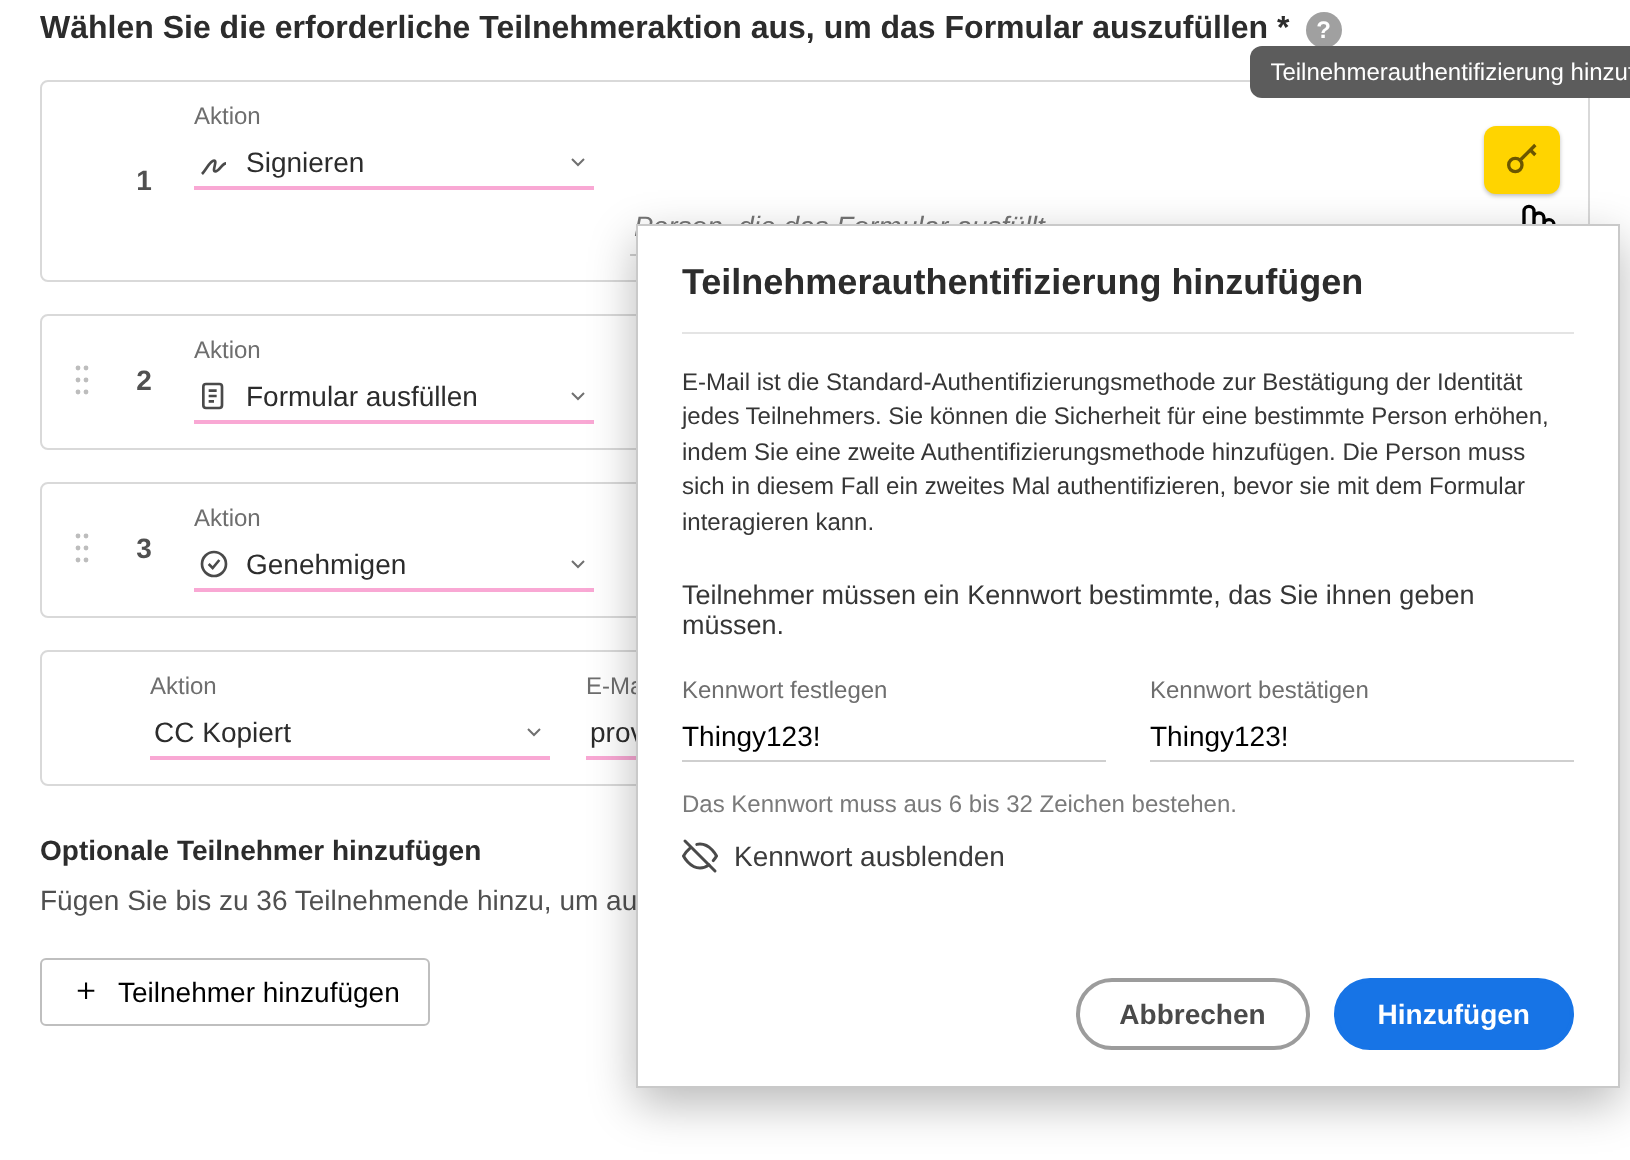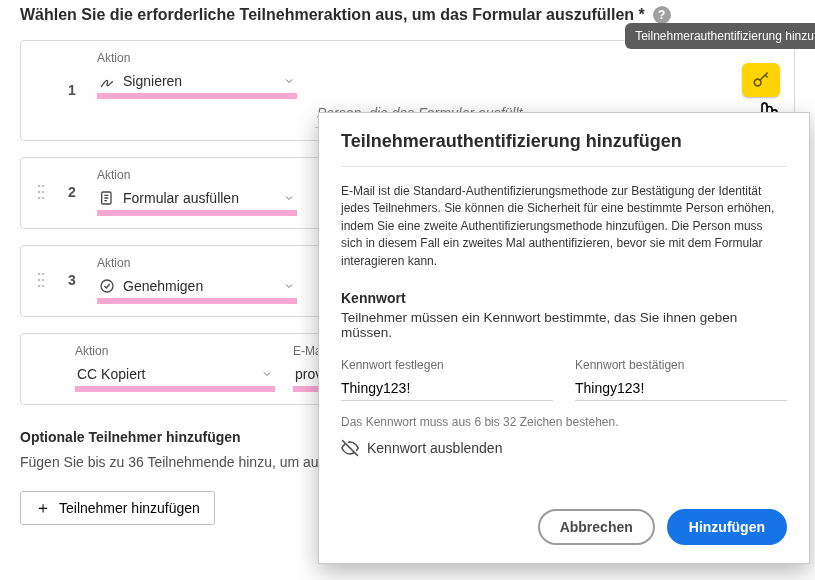--- a/index.html
+++ b/index.html
@@ -8,21 +8,21 @@
   .heading-row{display:flex;align-items:center;gap:8px;margin-bottom:16px;}
   .heading{font-size:16px;font-weight:700;}
   .req{font-weight:700;}
   .help-icon{width:18px;height:18px;border-radius:50%;background:#a0a0a0;color:#fff;display:flex;align-items:center;justify-content:center;font-size:12px;font-weight:700;cursor:pointer;}
   .rows{display:flex;flex-direction:column;gap:16px;margin-bottom:24px;}
   .row{border:1px solid #d9d9d9;border-radius:4px;padding:10px 14px 12px 14px;display:flex;align-items:stretch;gap:18px;position:relative;}
   .drag{width:12px;display:flex;align-items:center;justify-content:center;color:#bdbdbd;font-size:14px;cursor:move;}
   .num{width:14px;display:flex;align-items:center;justify-content:center;font-size:14px;font-weight:600;color:#505050;}
   .action-block{width:200px;display:flex;flex-direction:column;gap:4px;}
   .label-small{font-size:12px;color:#6e6e6e;}
-  .select{position:relative;border-bottom:6px solid #f9a8d4;display:flex;align-items:center;gap:8px;padding:4px 2px;font-size:14px;color:#2c2c2c;cursor:pointer;}
+  .select{position:relative;border-bottom:2px solid #f9a8d4;display:flex;align-items:center;gap:8px;padding:4px 2px;font-size:14px;color:#2c2c2c;cursor:pointer;}
   .select .chev{margin-left:auto;color:#707070;}
   .person-block{flex:1;display:flex;align-items:flex-end;}
   .person-input{width:100%;border:none;border-bottom:1px solid #cfcfcf;padding:6px 2px;font-size:14px;font-style:italic;color:#a16207;background:transparent;outline:none;margin-top:48px;}
   .key-btn{position:absolute;right:14px;top:22px;width:38px;height:34px;background:#ffd400;border-radius:6px;display:flex;align-items:center;justify-content:center;box-shadow:0 1px 2px rgba(0,0,0,.25);cursor:pointer;}
   
   .tooltip{position:absolute;top:-18px;right:-60px;background:#5c5c5c;color:#fff;font-size:12px;padding:6px 10px;border-radius:6px;white-space:nowrap;}
   
   .hand{position:absolute;right:10px;top:58px;pointer-events:none;}
   .hand-outline{filter:drop-shadow(0 0 1px #fff);}
   
@@ -186,21 +186,20 @@
   </div>
 </div>
 
 <div class="dialog">
   <div class="dialog-body-pad">
     <div class="dialog-title">Teilnehmerauthentifizierung hinzufügen</div>
     <div class="dialog-hr"></div>
     <div class="dialog-text">E-Mail ist die Standard-Authentifizierungsmethode zur Bestätigung der Identität jedes Teilnehmers. Sie können die Sicherheit für eine bestimmte Person erhöhen, indem Sie eine zweite Authentifizierungsmethode hinzufügen. Die Person muss sich in diesem Fall ein zweites Mal authentifizieren, bevor sie mit dem Formular interagieren kann.</div>
 
     <div class="pw-sect">
-      <div class="pw-head">Kennwort</div>
       <div class="pw-sub">Teilnehmer müssen ein Kennwort bestimmte, das Sie ihnen geben müssen.</div>
 
       <div class="pw-grid">
         <div class="pw-col">
           <span class="pw-lbl">Kennwort festlegen</span>
           <input class="pw-input" value="Thingy123!" style="">
         </div>
         <div class="pw-col">
           <span class="pw-lbl">Kennwort bestätigen</span>
           <input class="pw-input" value="Thingy123!" style="">

